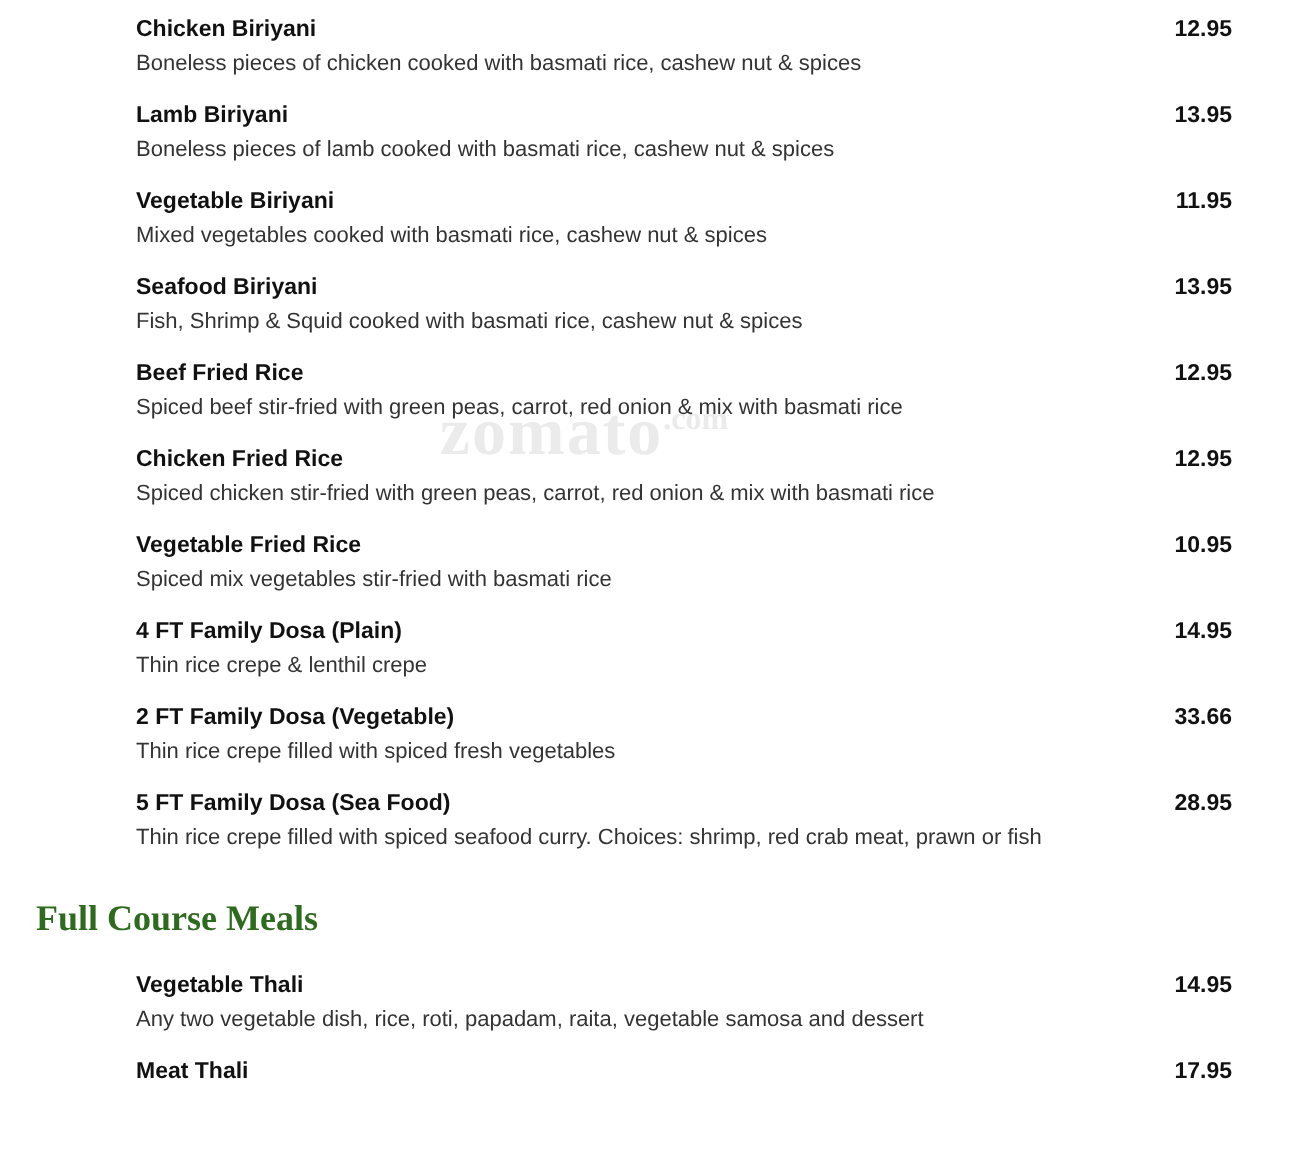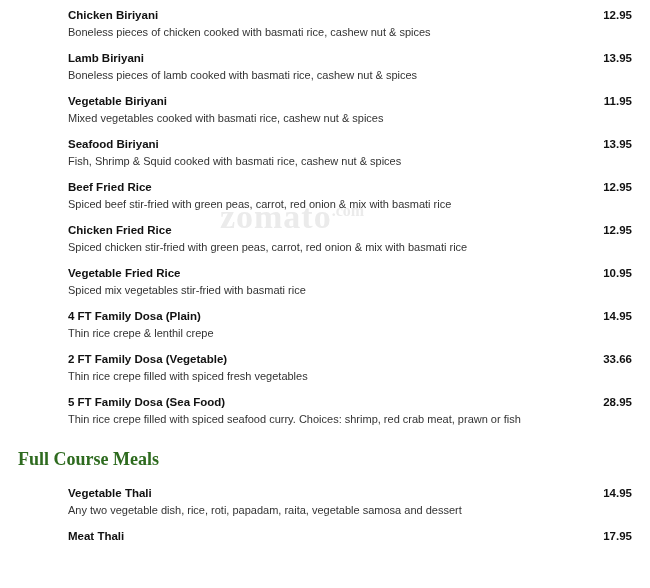--- a/index.html
+++ b/index.html
@@ -33,21 +33,21 @@
   }
   .watermark .dotcom {
     font-size: 16px;
     vertical-align: super;
     letter-spacing: 0;
   }
 
   .page {
     position: relative;
     z-index: 1;
-    padding: 0 18px 0 68px;
+    padding: 0 34px 0 68px;
     box-sizing: border-box;
     width: 650px;
   }
 
   .menu-item {
     position: relative;
     padding-right: 60px;
     margin-bottom: 12px;
   }
   .item-name {

